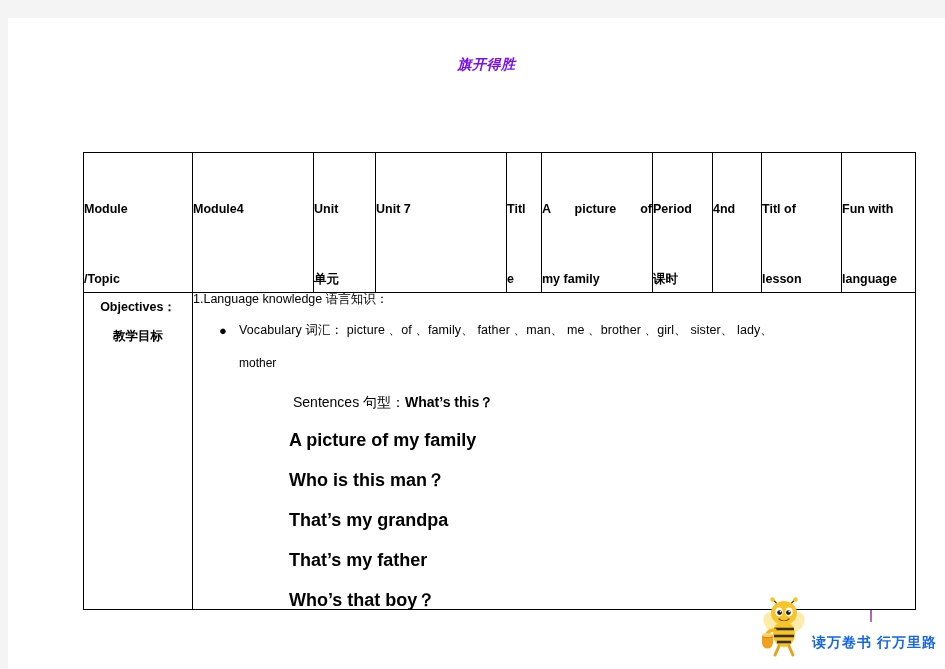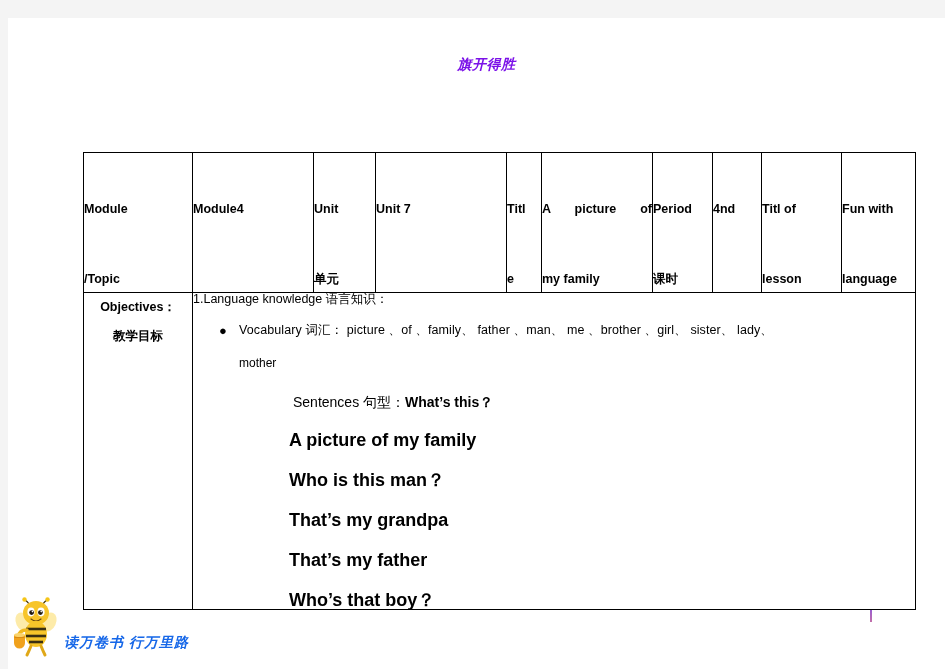--- a/index.html
+++ b/index.html
@@ -153,22 +153,21 @@
   }
 
   
   #footer {
     position: absolute;
     left: 0;
     top: 578px;
     width: 929px;
     display: flex;
     align-items: flex-end;
-    justify-content: flex-start;
-    font-style: italic;
+    justify-content: flex-end;
   }
   #footer-inner {
     display: flex;
     align-items: flex-end;
   }
   #bee-icon {
     width: 54px;
     height: 62px;
     flex: 0 0 54px;
     margin-right: 2px;

